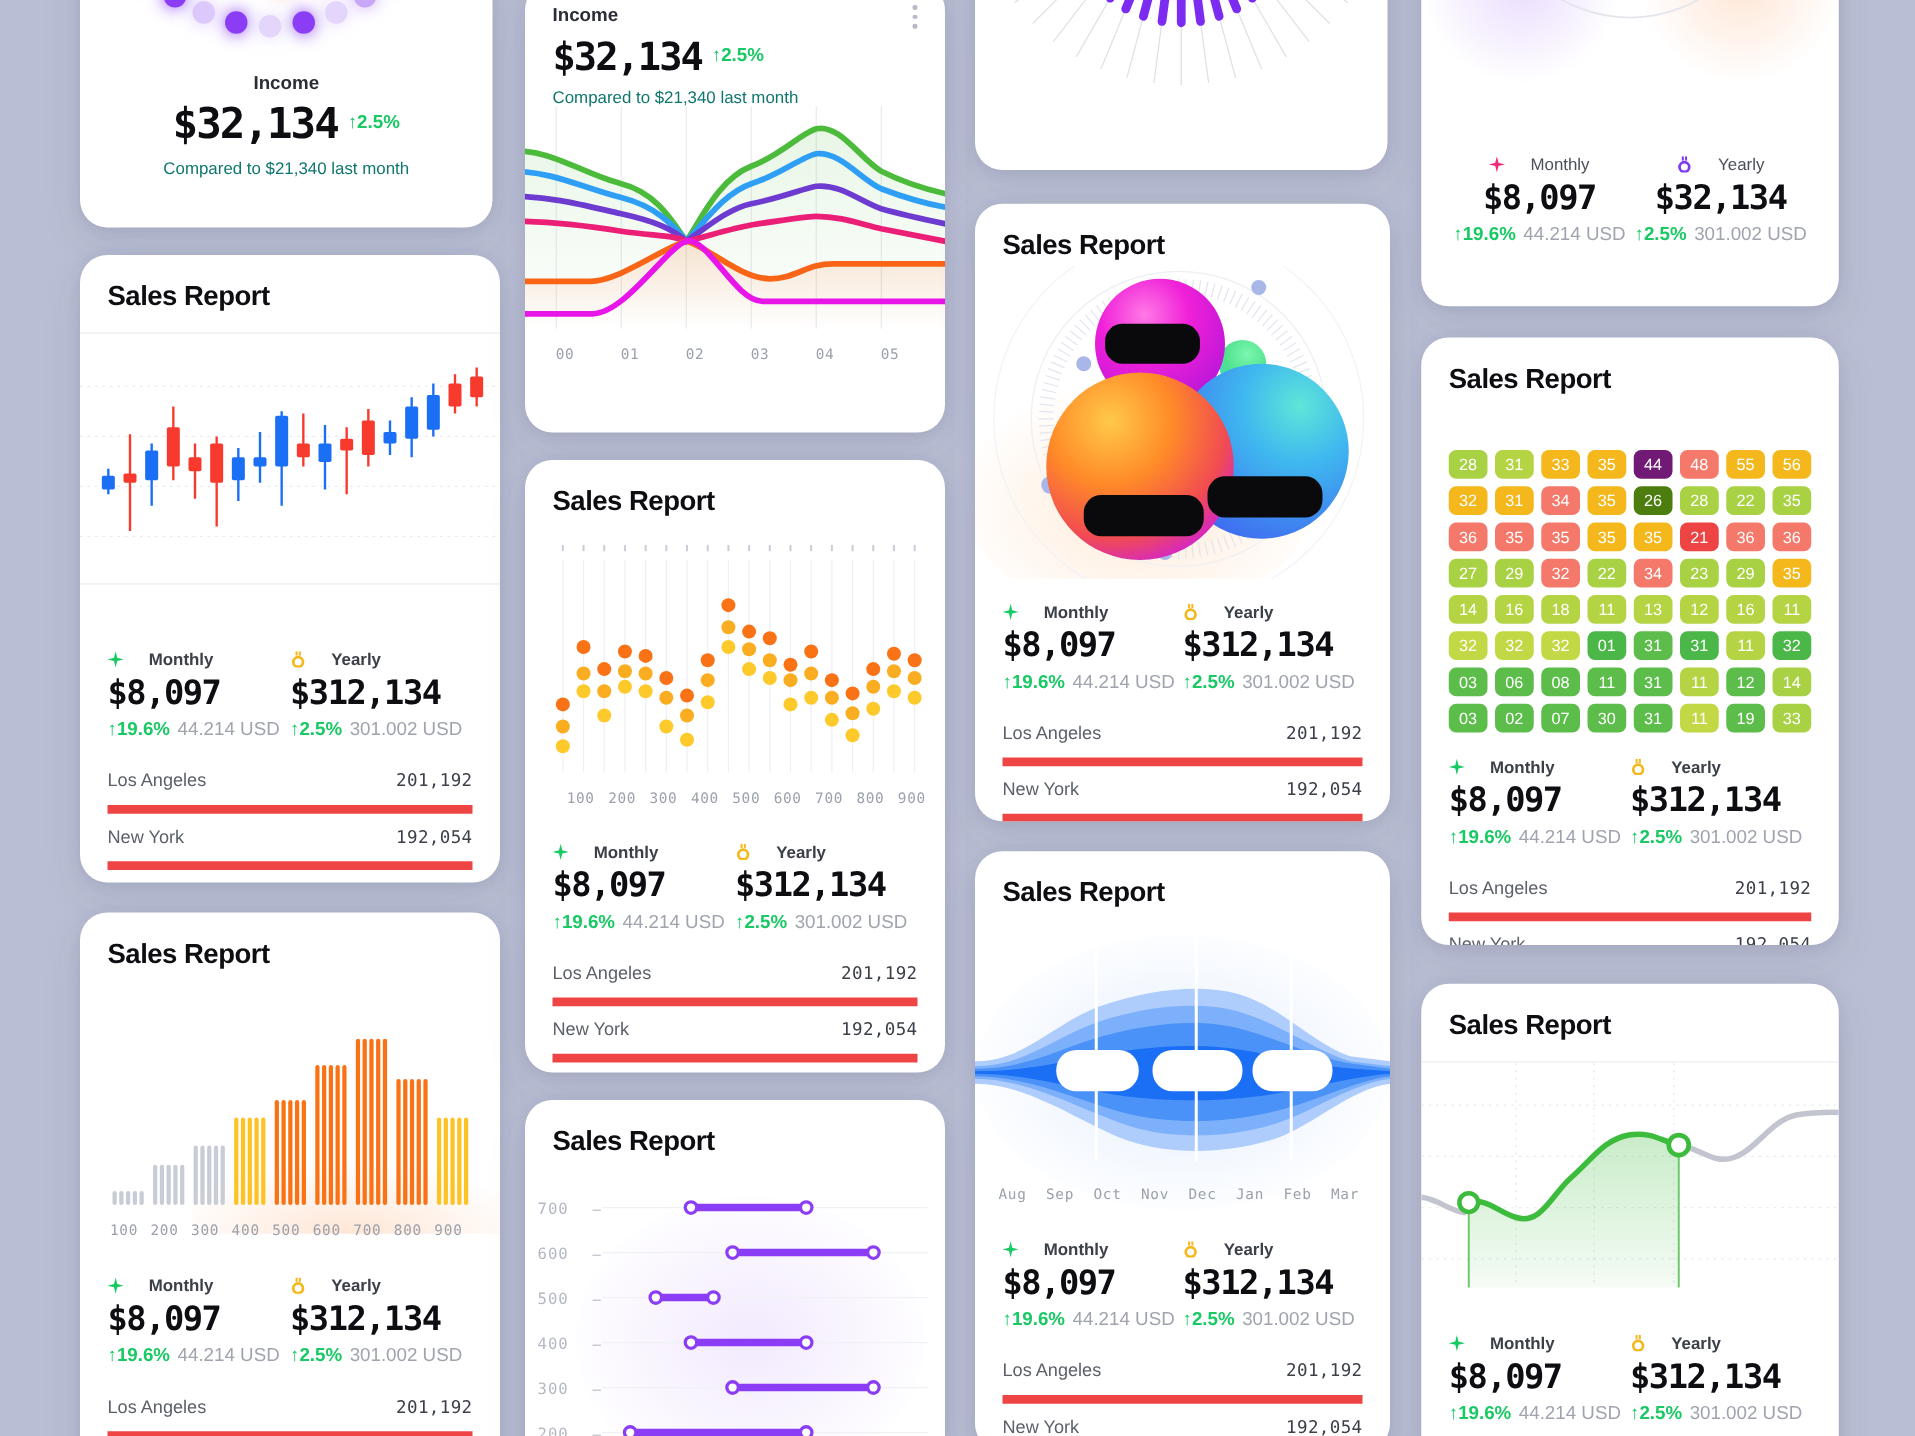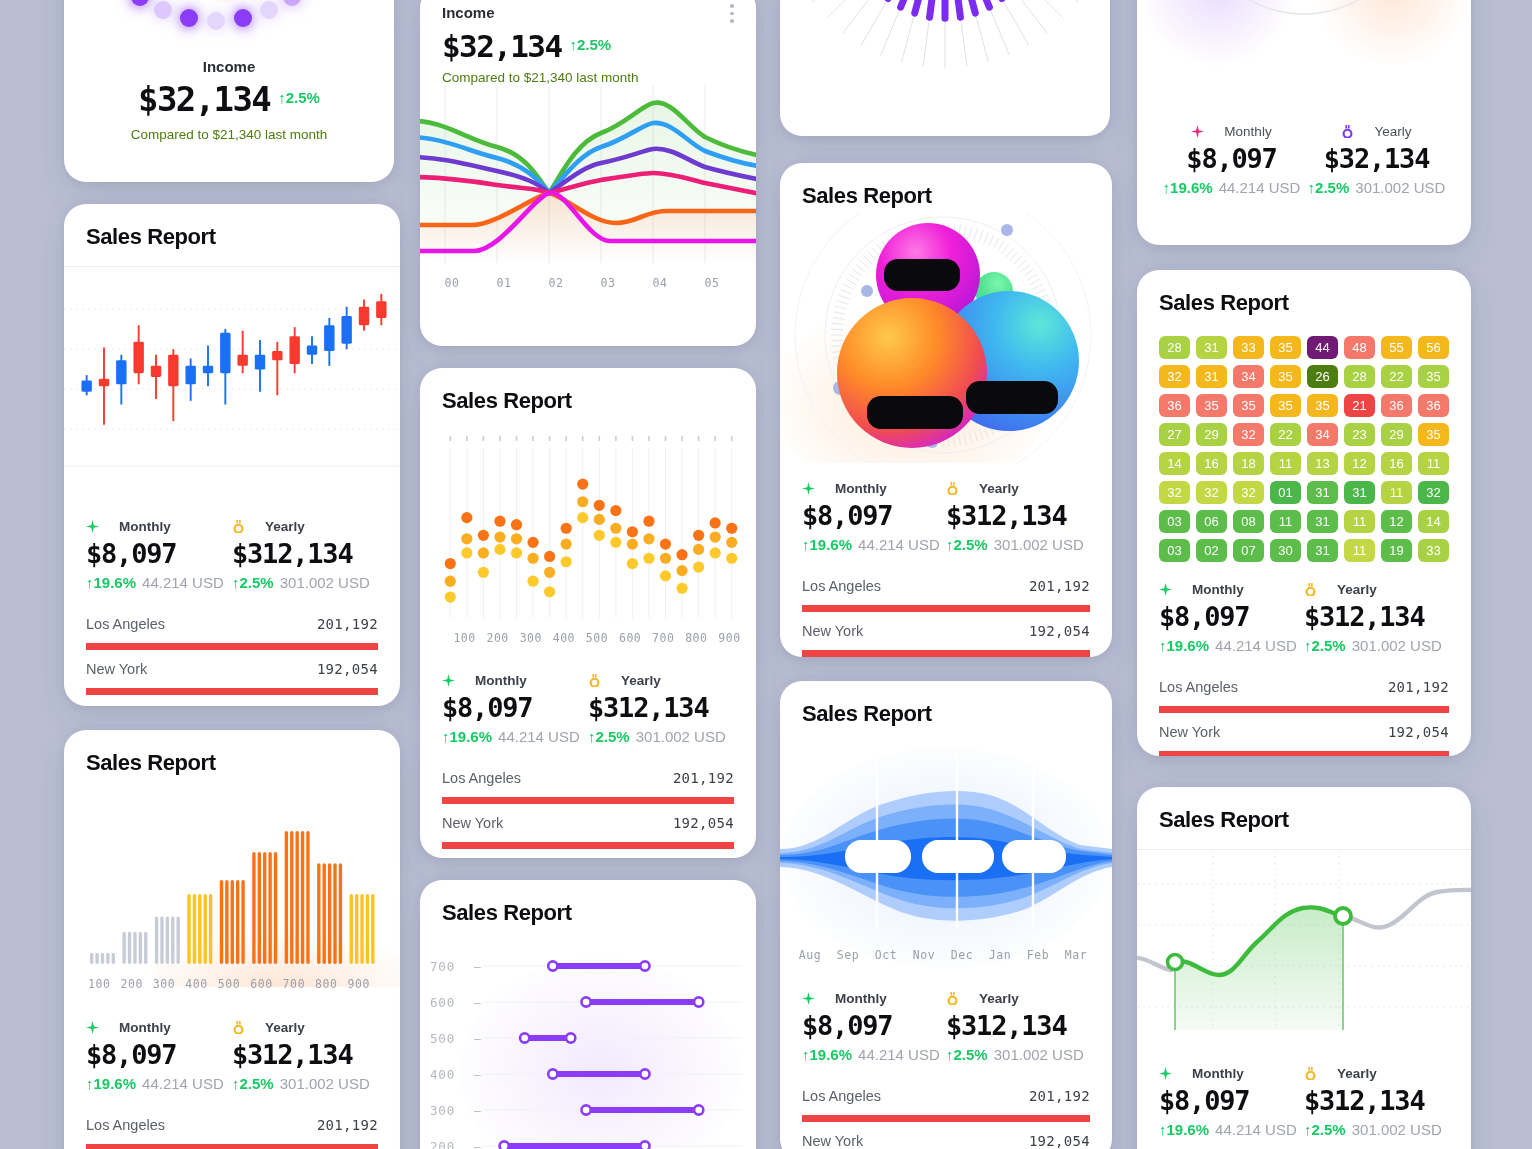--- a/index.html
+++ b/index.html
@@ -43,21 +43,21 @@
 
   .ico { width: 13px; height: 13px; display:inline-block; }
 
   
   #c-income-arc { left: 64px; top: -112px; width: 330px; height: 294px; }
   .arc-wrap { position: relative; height: 170px; overflow: hidden; }
   .inc-body { text-align: center; padding-bottom: 20px; }
   .inc-label { font-size: 15px; font-weight: 700; color: #2b2e36; }
   .inc-big { font-family: "DejaVu Sans Mono", monospace; font-size: 34px; font-weight: 700; color: #0d0d12; letter-spacing: -1.6px; margin-top: 4px; display:inline-block; vertical-align: middle;}
   .inc-pct { color:#18c964; font-weight:700; font-size:15px; margin-left:8px; display:inline-block; vertical-align: middle;}
-  .inc-cmp { font-size: 13.5px; color: #4d7c0f; margin-top: 8px; }
+  .inc-cmp { font-size: 13.5px; color: #0f766e; margin-top: 8px; }
 
   
   #c-candles { left: 64px; top: 204px; width: 336px; height: 502px; }
 
   
   #c-bars { left: 64px; top: 730px; width: 336px; height: 460px; }
 
   
   #c-lines { left: 420px; top: -14px; width: 336px; height: 360px; }
   .lines-head { padding: 18px 22px 0 22px; position: relative; }
@@ -77,21 +77,21 @@
   #c-bubbles { left: 780px; top: 163px; width: 332px; height: 494px; }
 
   
   #c-stream { left: 780px; top: 681px; width: 332px; height: 480px; }
 
   
   #c-gauge { left: 1137px; top: -128px; width: 334px; height: 373px; }
 
   
   #c-heat { left: 1137px; top: 270px; width: 334px; height: 486px; }
-  .heat-grid { display:grid; grid-template-columns: repeat(8, 1fr); gap: 6px; padding: 4px 22px 6px 22px; }
+  .heat-grid { display:grid; grid-template-columns: repeat(8, 1fr); gap: 6px; padding: 4px 22px 6px 22px; margin-top: 24px; }
   .hc { height: 23px; border-radius: 6px; display:flex; align-items:center; justify-content:center;
         color:#fff; font-size:13px; font-family:"Liberation Sans", sans-serif; }
 
   
   #c-area { left: 1137px; top: 787px; width: 334px; height: 420px; }
 
   .chart-box { position: relative; }
   .axis-lbl { font-family: "DejaVu Sans Mono", monospace; font-size: 11.5px; fill: #9ba0ab; letter-spacing: .5px; }
 </style>
 </head>

